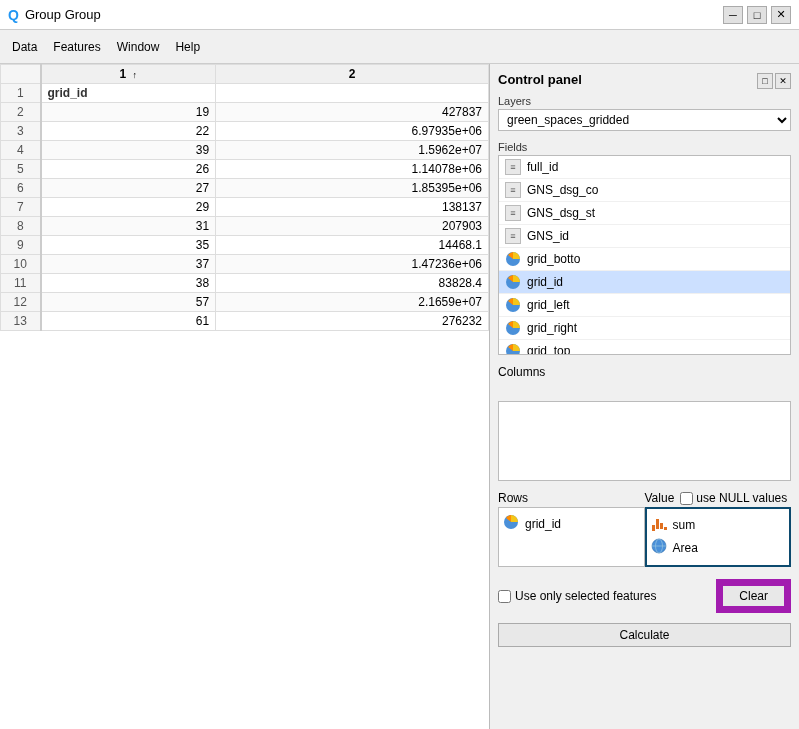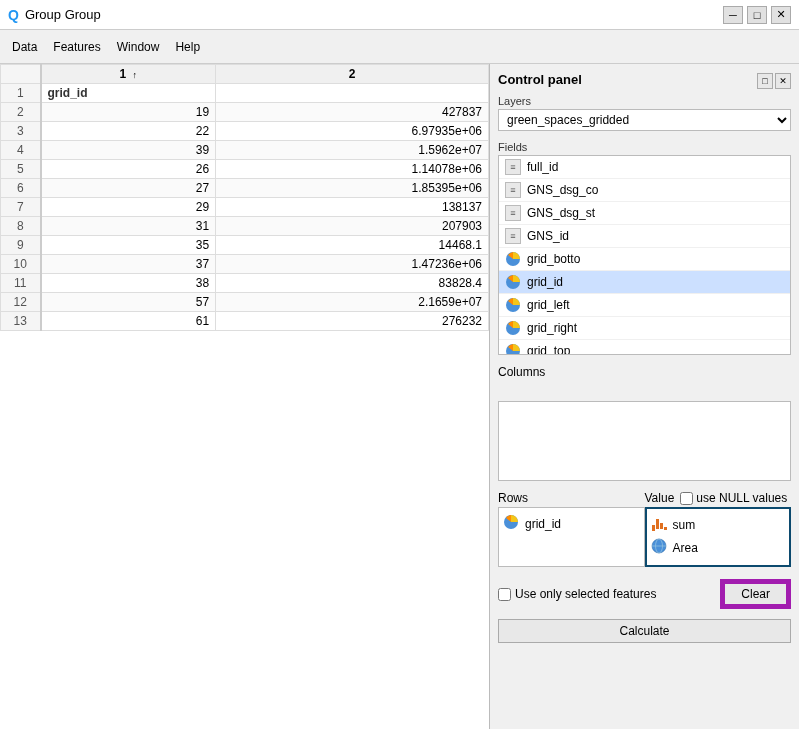--- a/index.html
+++ b/index.html
@@ -123,21 +123,21 @@
     .rv-item {
       display: flex; align-items: center; gap: 6px; padding: 2px 0;
     }
 
     
     .bottom-row {
       display: flex; align-items: center; justify-content: space-between; margin-top: 2px;
     }
     .use-selected { display: flex; align-items: center; gap: 4px; font-size: 12px; }
     .clear-btn {
-      border: 5px solid #a21caf; background: #e8e8e8; padding: 3px 16px;
+      border: 7px solid #a21caf; background: #e8e8e8; padding: 3px 16px;
       cursor: pointer; font-size: 12px;
     }
     .calculate-btn {
       width: 100%; border: 1px solid #aaa; background: #e8e8e8;
       padding: 4px; cursor: pointer; font-size: 12px; text-align: center;
       margin-top: 4px;
     }
 
     
     ::-webkit-scrollbar { width: 12px; }

